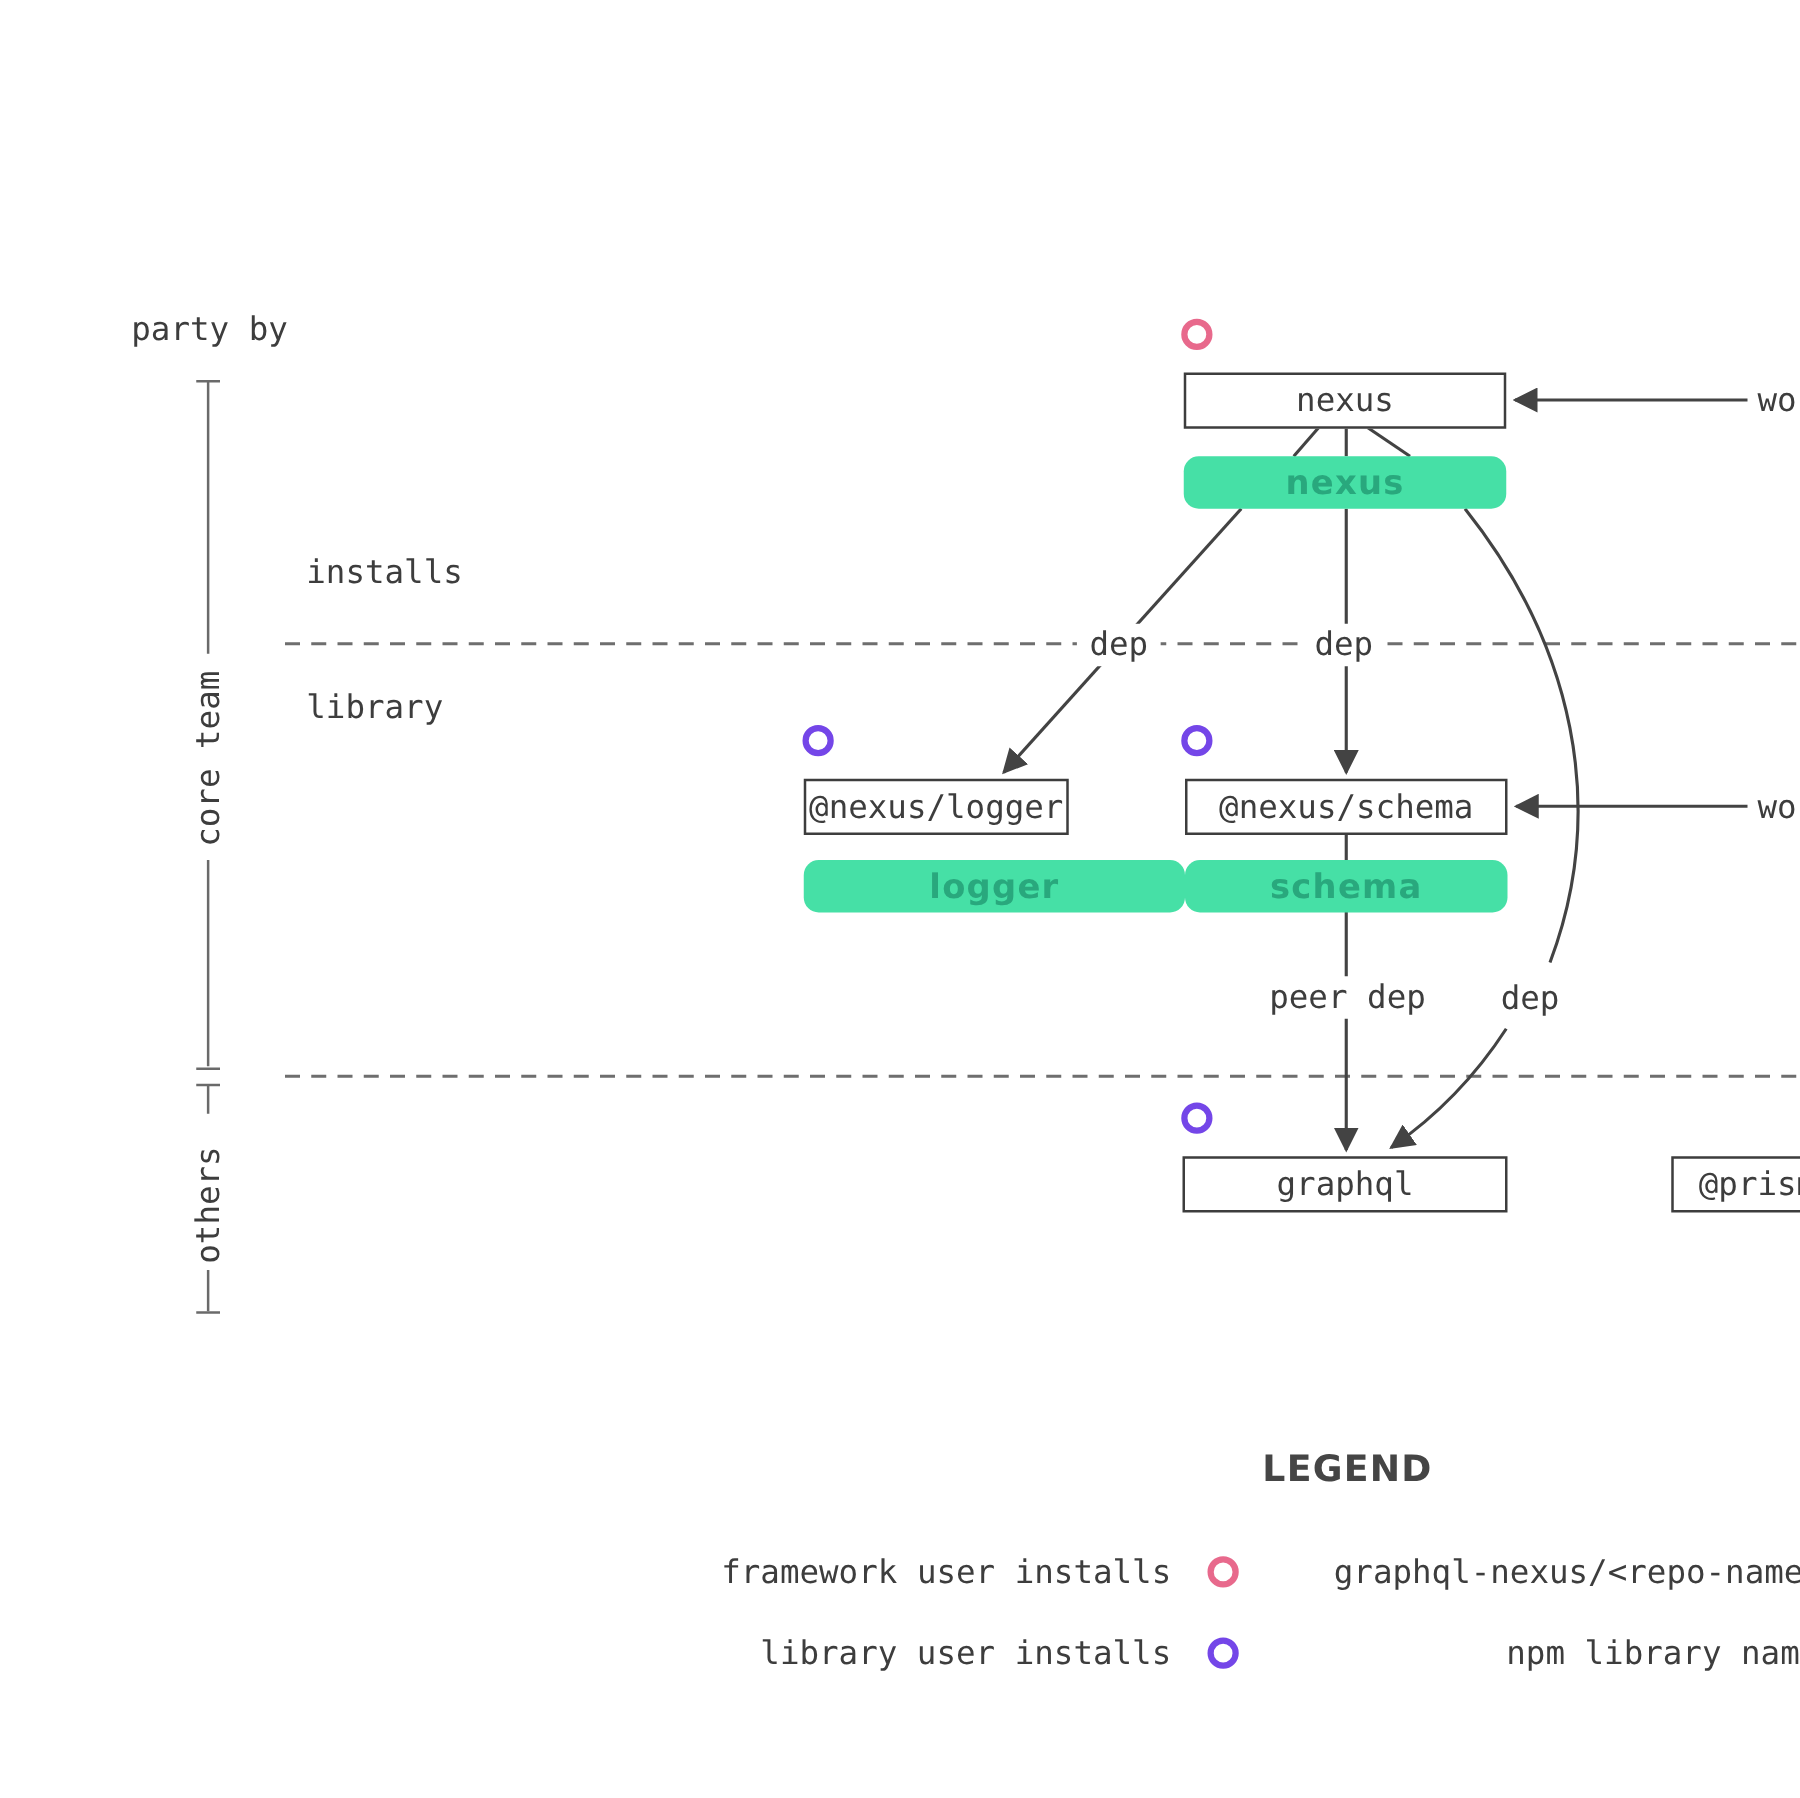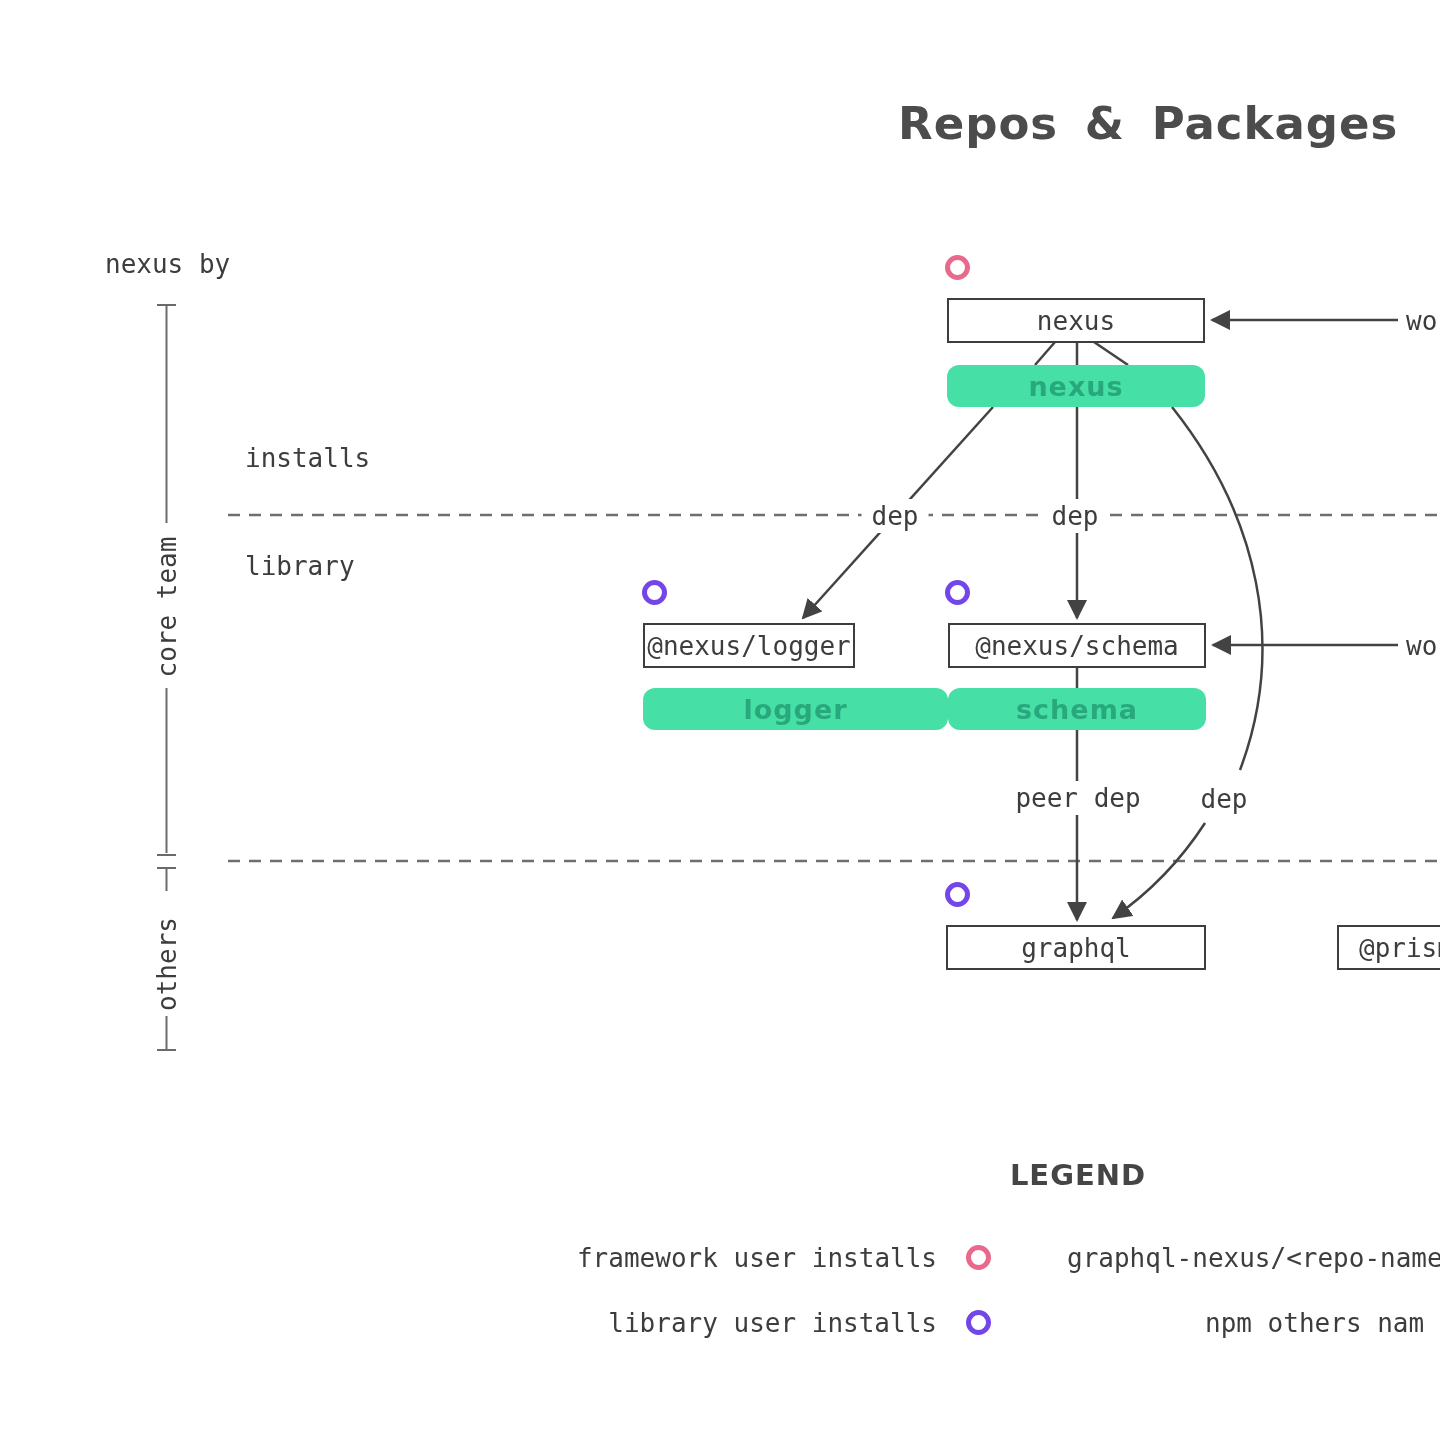--- a/index.html
+++ b/index.html
@@ -126,23 +126,22 @@
 
       <path d="M1077 407 V618" marker-end="url(#arrow)"></path>
 
       <path d="M1077 667 V920" marker-end="url(#arrow)"></path>
 
       <path d="M1172 407 C 1258 515, 1287 645, 1240 770"></path>
       <path d="M1205 823 Q 1168 880, 1113 918" marker-end="url(#arrow)"></path>
     </g>
   </svg>
 
-  <div class="abs page-title" style="left:898px; top:97px; width:420px; text-align:center;">Repos &amp; Packages</div>
 
-  <div class="abs mono" style="left:105px; top:249px;">nexus by</div>
+  <div class="abs mono" style="left:105px; top:249px;">party by</div>
 
   <div class="abs mono rot-label" style="left:82px; top:592px;">core team</div>
   <div class="abs mono rot-label" style="left:82px; top:949px;">others</div>
 
   <div class="abs mono" style="left:245px; top:443px;">installs</div>
   <div class="abs mono" style="left:245px; top:551px;">library</div>
 
   <div class="abs ring pink" style="left:945px; top:255px;"></div>
   <div class="abs ring purple" style="left:642px; top:580px;"></div>
   <div class="abs ring purple" style="left:945px; top:580px;"></div>
@@ -169,15 +168,15 @@
   <div class="abs mono" style="left:1406px; top:631px;">wor</div>
 
   <div class="abs legend-title center-anchor" style="left:1078px; top:1175px;">LEGEND</div>
 
   <div class="abs mono right-align" style="left:497px; top:1243px; width:440px;">framework user installs</div>
   <div class="abs ring pink" style="left:966px; top:1245px;"></div>
   <div class="abs mono" style="left:1067px; top:1243px;">graphql-nexus/&lt;repo-name</div>
 
   <div class="abs mono right-align" style="left:497px; top:1308px; width:440px;">library user installs</div>
   <div class="abs ring purple" style="left:966px; top:1310px;"></div>
-  <div class="abs mono" style="left:1205px; top:1308px;">npm others nam</div>
+  <div class="abs mono" style="left:1205px; top:1308px;">npm library nam</div>
 
 </div>
 
 </body></html>

